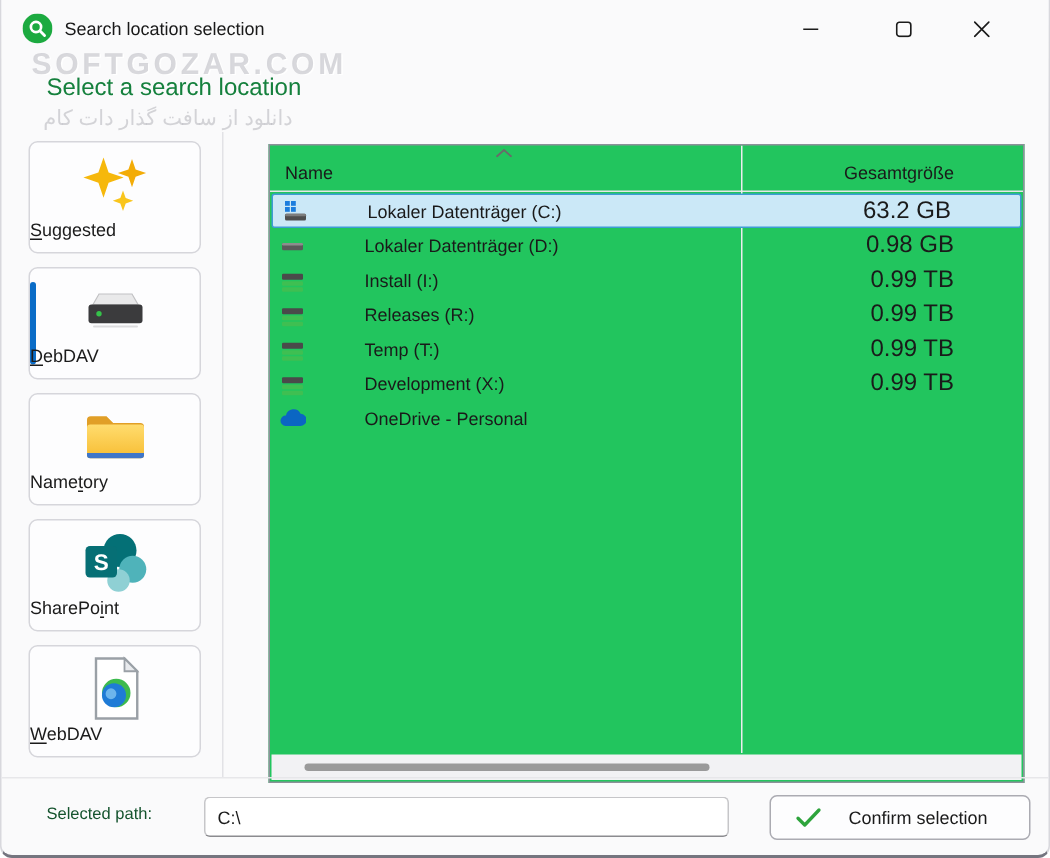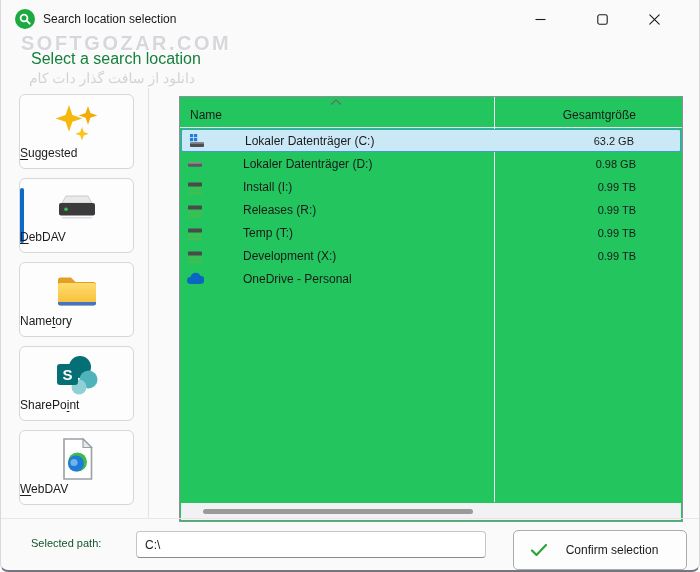--- a/index.html
+++ b/index.html
@@ -38,32 +38,32 @@
           background:#22c55e; border:1px solid #8c9099; overflow:hidden; }
   .list-header { position:absolute; top:0; left:0; right:0; height:31px; border-bottom:1px solid #e6e6e8; }
   .hdr-name { position:absolute; left:10px; bottom:5px; font-size:12px; color:#1a1a1a; }
   .hdr-size { position:absolute; right:46px; bottom:5px; font-size:12px; color:#1a1a1a; }
   .sort-ind { position:absolute; left:150px; top:2px; }
   .col-divider { position:absolute; left:314px; top:0; bottom:19px; width:1px; background:#ededef; }
   .rows { position:absolute; top:32px; left:0; right:0; }
   .row { display:flex; align-items:center; height:23px; color:#1a1a1a;gap:33px; }
   .row .ric { width:18px; margin-left:6px; display:flex; justify-content:center; }
   .row .rname { margin-left:6px; flex:1; font-size:12px; white-space:nowrap; }
-  .row .rsize { width:150px; text-align:right; margin-right:46px; font-size:11px; }
+  .row .rsize { width:150px; text-align:right; margin-right:46px; font-size:16px; }
   .row.selected { background:#cbe8f7; border:1px solid #3f9bd5; border-radius:2px; margin:0 1px; }
   .hscroll { position:absolute; left:1px; right:1px; bottom:1px; height:17px; background:#f2f2f4; }
   .hthumb { position:absolute; left:22px; top:6px; width:270px; height:5px; background:#9a9a9a; border-radius:3px; }
 
   
   .footer { position:absolute; left:0; right:0; top:518px; height:52px; border-top:1px solid #e7e7ea; }
   .path-label { position:absolute; left:30px; top:18px; font-size:11px; color:#14532d; }
   .path-input { position:absolute; left:135px; top:12px; width:350px; height:27px; background:#fff;
                 border:1px solid #c6c6c9; border-bottom:1.6px solid #8b8b8f; border-radius:4px;
                 font:12px "Liberation Sans",sans-serif; padding:0 8px; color:#1b1b1b; outline:none; }
-  .confirm-btn { position:absolute; left:512px; top:11px; width:174px; height:40px; background:#fdfdfe;
+  .confirm-btn { position:absolute; left:512px; top:11px; width:174px; height:30px; background:#fdfdfe;
                  border:1px solid #abab b2; border:1px solid #ababb2; border-radius:5px;
                  display:flex; align-items:center; padding-left:16px; cursor:default; }
   .confirm-btn .txt { flex:1; text-align:center; font-size:12px; color:#1b1b1b; padding-right:10px; }
 </style>
 </head>
 <body>
 
 <div class="window">
 
   <div class="titlebar">

